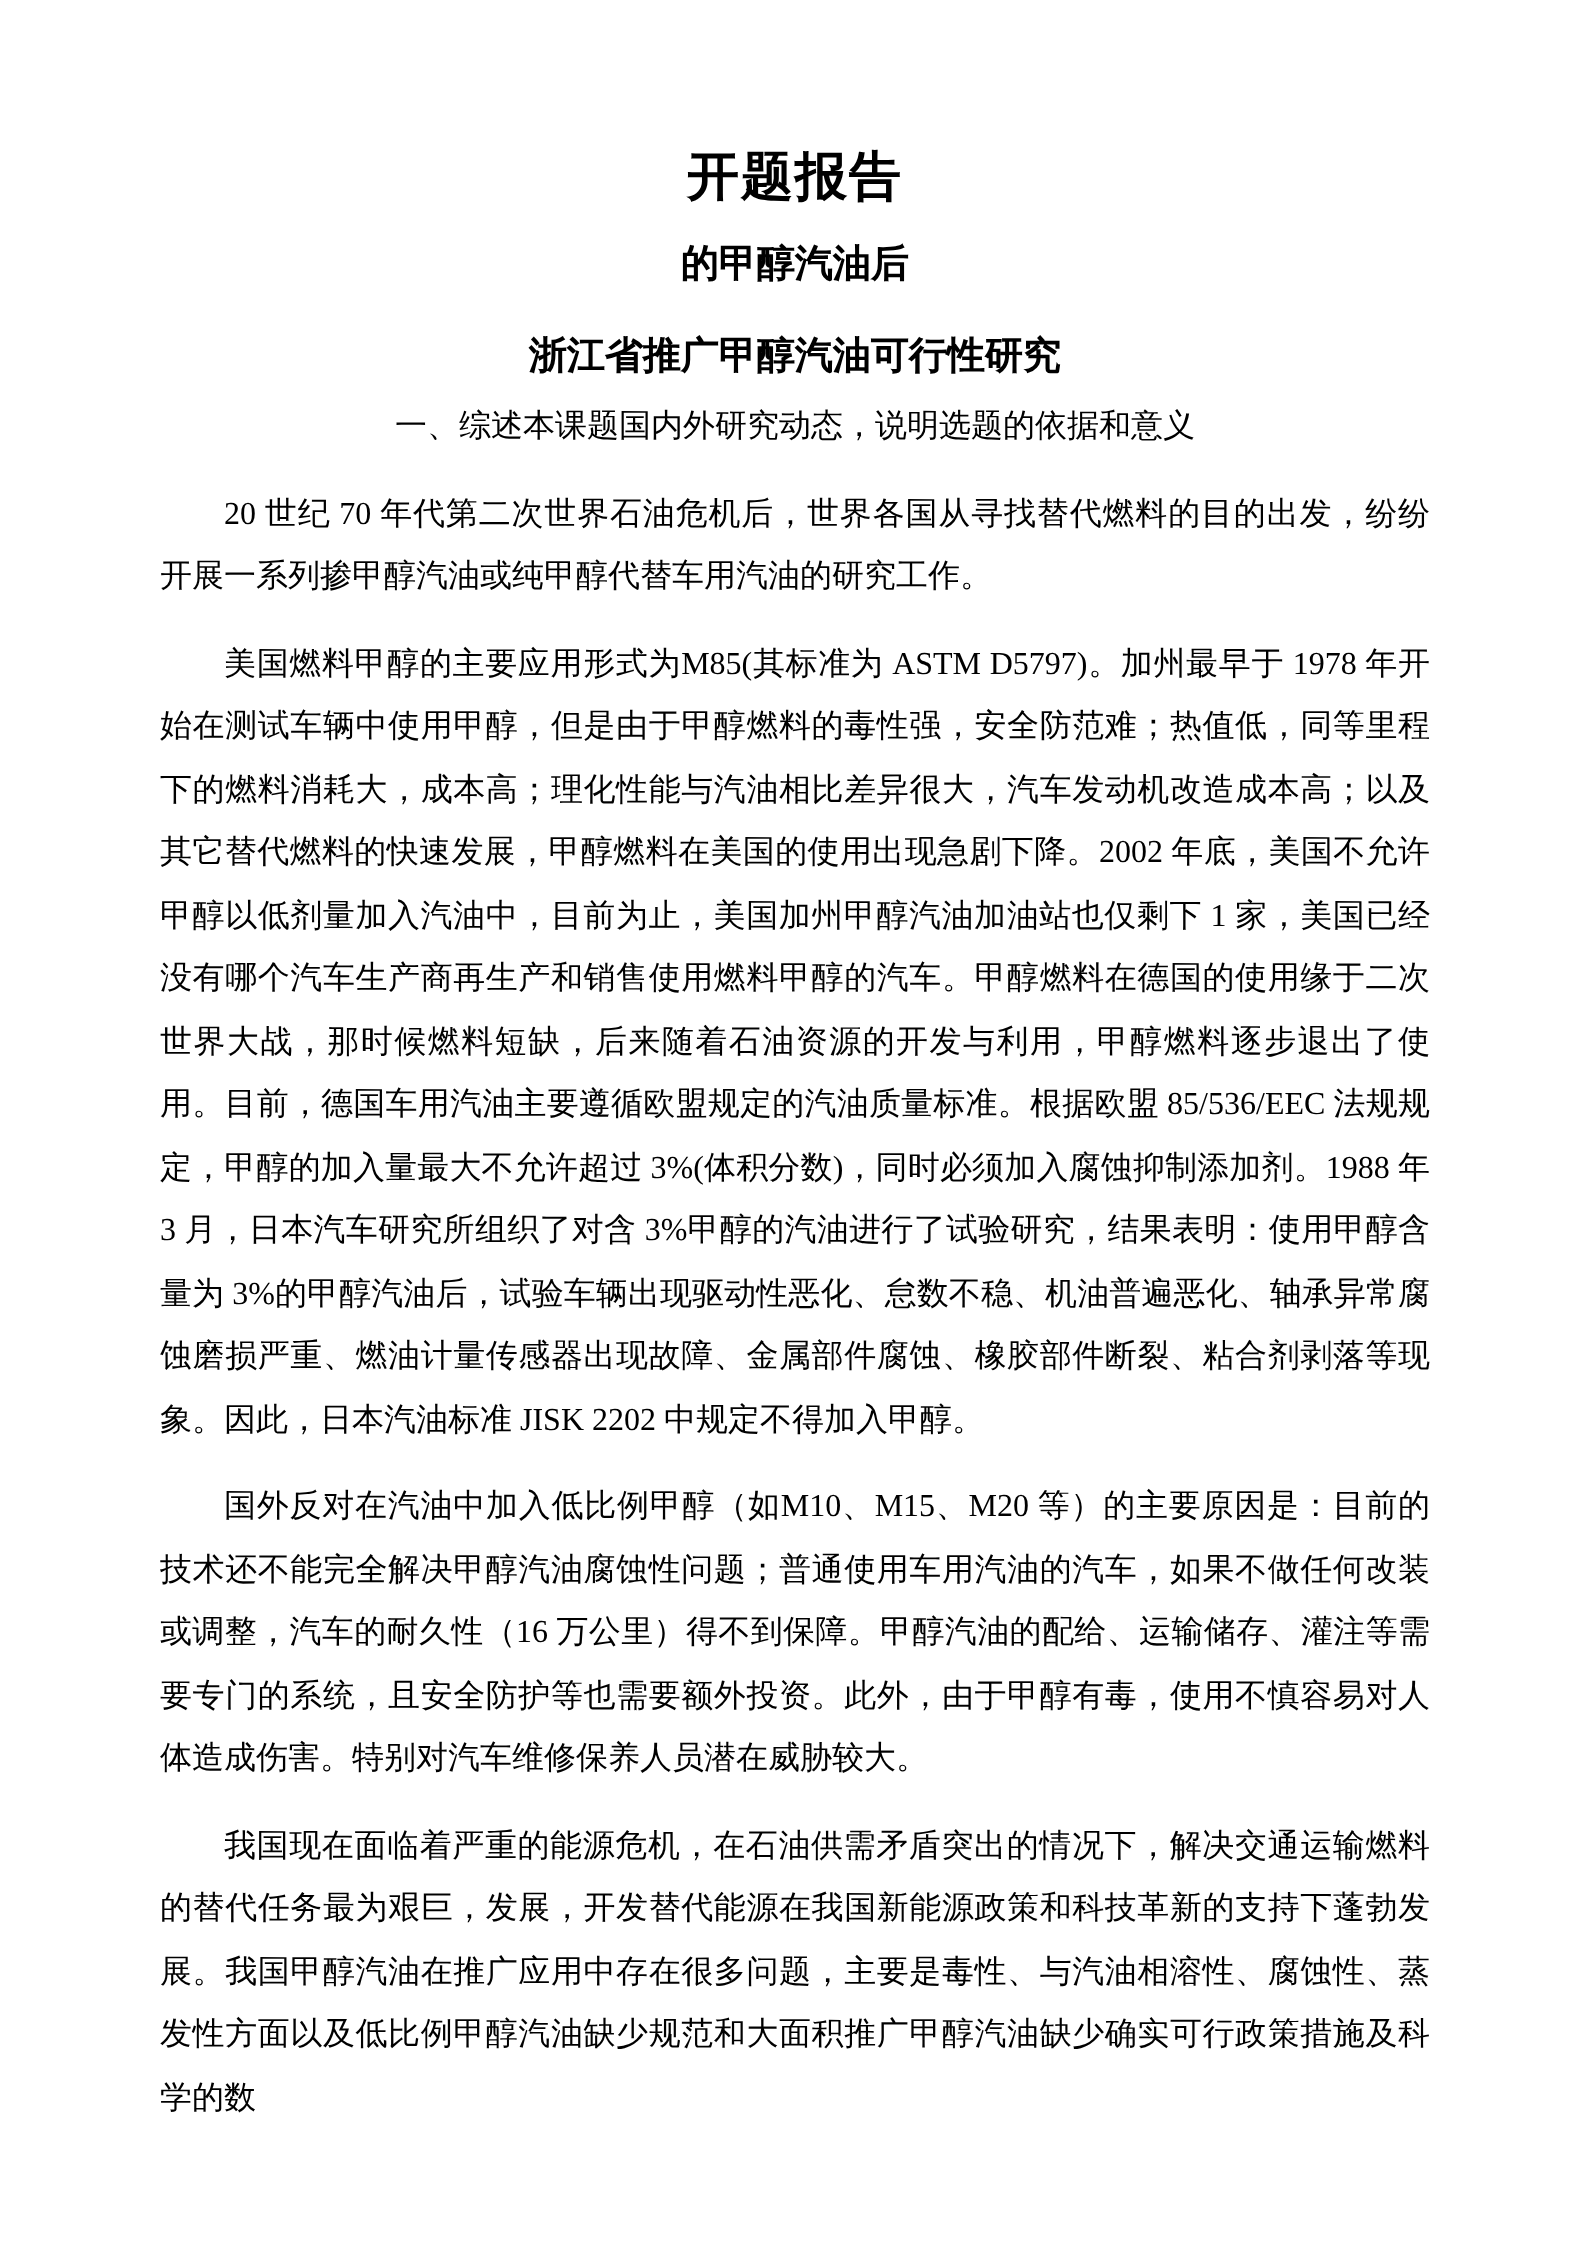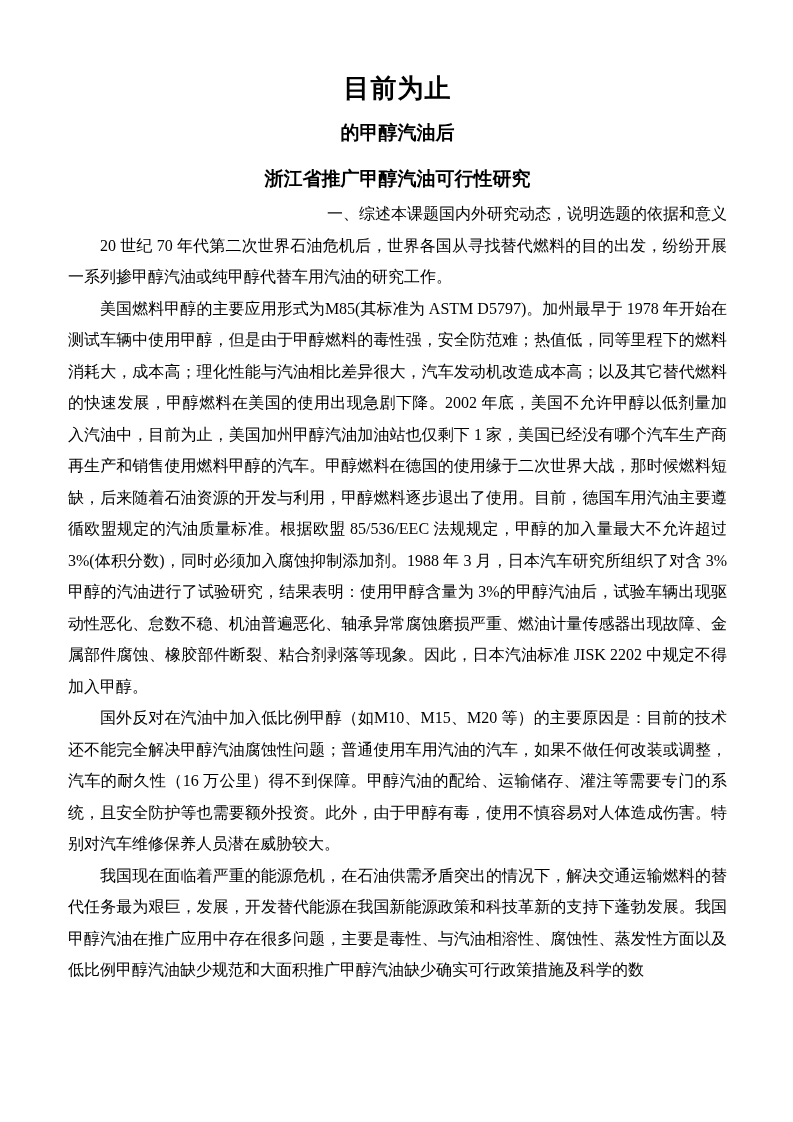--- a/index.html
+++ b/index.html
@@ -35,36 +35,36 @@
     text-align: center;
   }
   .doc-subtitle.topic {
     margin-bottom: 6px;
   }
   .section-heading {
     margin: 0;
     font-size: 16px;
     line-height: 31.5px;
     font-weight: normal;
-    text-align: right;
+    text-align: center;
   }
   .body-para {
-    margin: 0;
+    margin: 12px;
     font-size: 16px;
     line-height: 31.5px;
     text-align: justify;
     text-indent: 2em;
     word-break: break-all;
   }
 </style>
 </head>
 <body>
 
 <div class="page">
-  <h1 class="doc-title">目前为止</h1>
+  <h1 class="doc-title">开题报告</h1>
 
   <h2 class="doc-subtitle">的甲醇汽油后</h2>
 
   <h2 class="doc-subtitle topic">浙江省推广甲醇汽油可行性研究</h2>
 
   <div class="section-heading">一、综述本课题国内外研究动态，说明选题的依据和意义</div>
 
   <p class="body-para">20 世纪 70 年代第二次世界石油危机后，世界各国从寻找替代燃料的目的出发，纷纷开展一系列掺甲醇汽油或纯甲醇代替车用汽油的研究工作。</p>
 
   <p class="body-para">美国燃料甲醇的主要应用形式为M85(其标准为 ASTM D5797)。加州最早于 1978 年开始在测试车辆中使用甲醇，但是由于甲醇燃料的毒性强，安全防范难；热值低，同等里程下的燃料消耗大，成本高；理化性能与汽油相比差异很大，汽车发动机改造成本高；以及其它替代燃料的快速发展，甲醇燃料在美国的使用出现急剧下降。2002 年底，美国不允许甲醇以低剂量加入汽油中，目前为止，美国加州甲醇汽油加油站也仅剩下 1 家，美国已经没有哪个汽车生产商再生产和销售使用燃料甲醇的汽车。甲醇燃料在德国的使用缘于二次世界大战，那时候燃料短缺，后来随着石油资源的开发与利用，甲醇燃料逐步退出了使用。目前，德国车用汽油主要遵循欧盟规定的汽油质量标准。根据欧盟 85/536/EEC 法规规定，甲醇的加入量最大不允许超过 3%(体积分数)，同时必须加入腐蚀抑制添加剂。1988 年 3 月，日本汽车研究所组织了对含 3%甲醇的汽油进行了试验研究，结果表明：使用甲醇含量为 3%的甲醇汽油后，试验车辆出现驱动性恶化、怠数不稳、机油普遍恶化、轴承异常腐蚀磨损严重、燃油计量传感器出现故障、金属部件腐蚀、橡胶部件断裂、粘合剂剥落等现象。因此，日本汽油标准 JISK 2202 中规定不得加入甲醇。</p>

